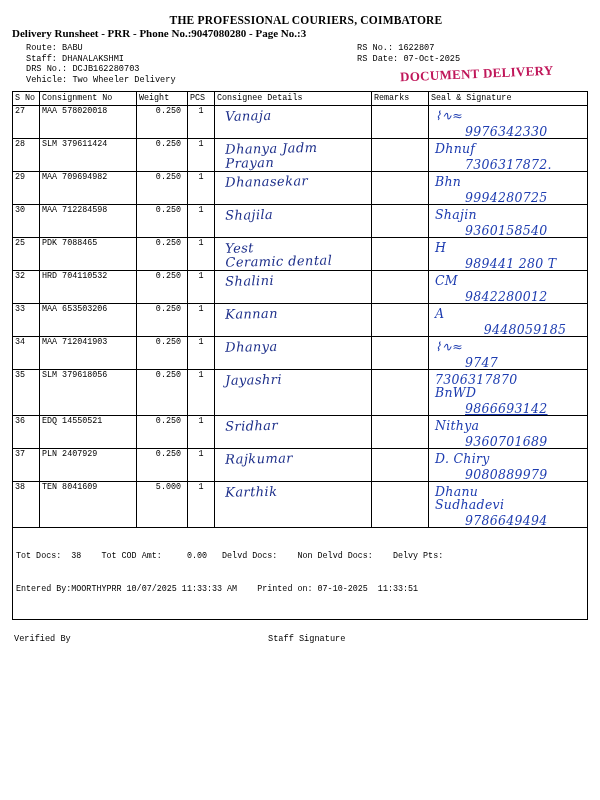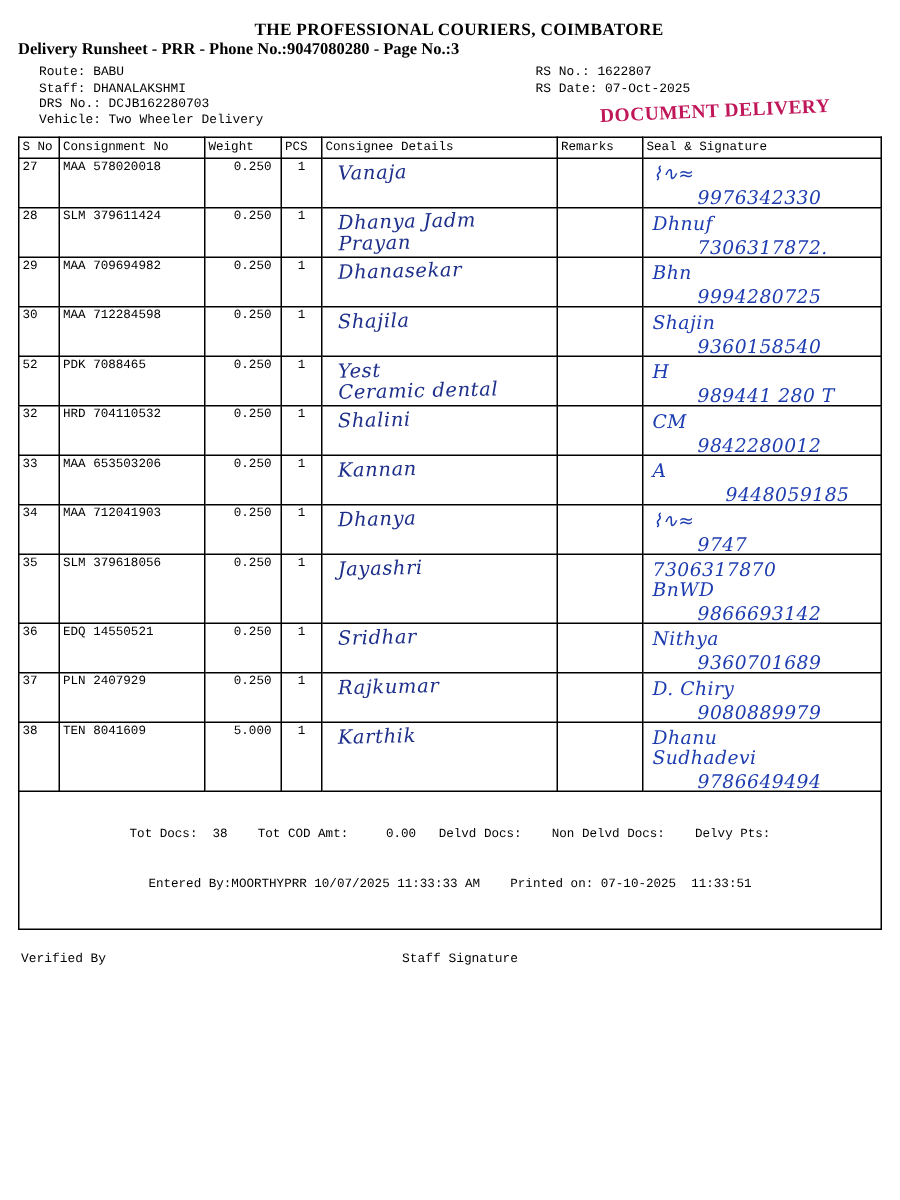--- a/index.html
+++ b/index.html
@@ -131,21 +131,21 @@
     width: 576px;
     border: 1px solid #000;
     border-top: none;
     box-sizing: border-box;
     font-family: "Liberation Mono", monospace;
     font-size: 8.4px;
     line-height: 11px;
     padding: 1px 3px 2px 3px;
     white-space: pre;
   }
-  .footer-row { display: block; text-align: center; }
+  .footer-row { display: block; }
   .signoff {
     position: relative;
     width: 576px;
     font-family: "Liberation Mono", monospace;
     font-size: 8.6px;
     margin-top: 14px;
     height: 16px;
   }
   .signoff .vb { position: absolute; left: 2px; top: 0; }
   .signoff .ss { position: absolute; left: 256px; top: 0; }
@@ -233,21 +233,21 @@
           <td class="c-consignee">
             <span class="hw">Shajila</span>
           </td>
           <td class="c-remarks cell-text"></td>
           <td class="c-seal">
             <span class="sig">Shajin</span>
             <span class="sig num" style="padding-left: 34px;">9360158540</span>
           </td>
         </tr>
         <tr>
-          <td class="c-sno cell-text">52</td>
+          <td class="c-sno cell-text">25</td>
           <td class="c-cn cell-text">PDK 7088465</td>
           <td class="c-wt cell-text">0.250</td>
           <td class="c-pcs cell-text">1</td>
           <td class="c-consignee">
             <span class="hw">Yest
 Ceramic dental</span>
           </td>
           <td class="c-remarks cell-text"></td>
           <td class="c-seal">
             <span class="sig">H</span>
@@ -301,21 +301,21 @@
           <td class="c-cn cell-text">SLM 379618056</td>
           <td class="c-wt cell-text">0.250</td>
           <td class="c-pcs cell-text">1</td>
           <td class="c-consignee">
             <span class="hw">Jayashri</span>
           </td>
           <td class="c-remarks cell-text"></td>
           <td class="c-seal">
             <span class="sig">7306317870
 BnWD</span>
-            <span class="sig num" style="padding-left: 34px;">9866693142</span>
+            <span class="sig num" style="padding-left: 34px; text-decoration: underline;">9866693142</span>
           </td>
         </tr>
         <tr>
           <td class="c-sno cell-text">36</td>
           <td class="c-cn cell-text">EDQ 14550521</td>
           <td class="c-wt cell-text">0.250</td>
           <td class="c-pcs cell-text">1</td>
           <td class="c-consignee">
             <span class="hw">Sridhar</span>
           </td>

